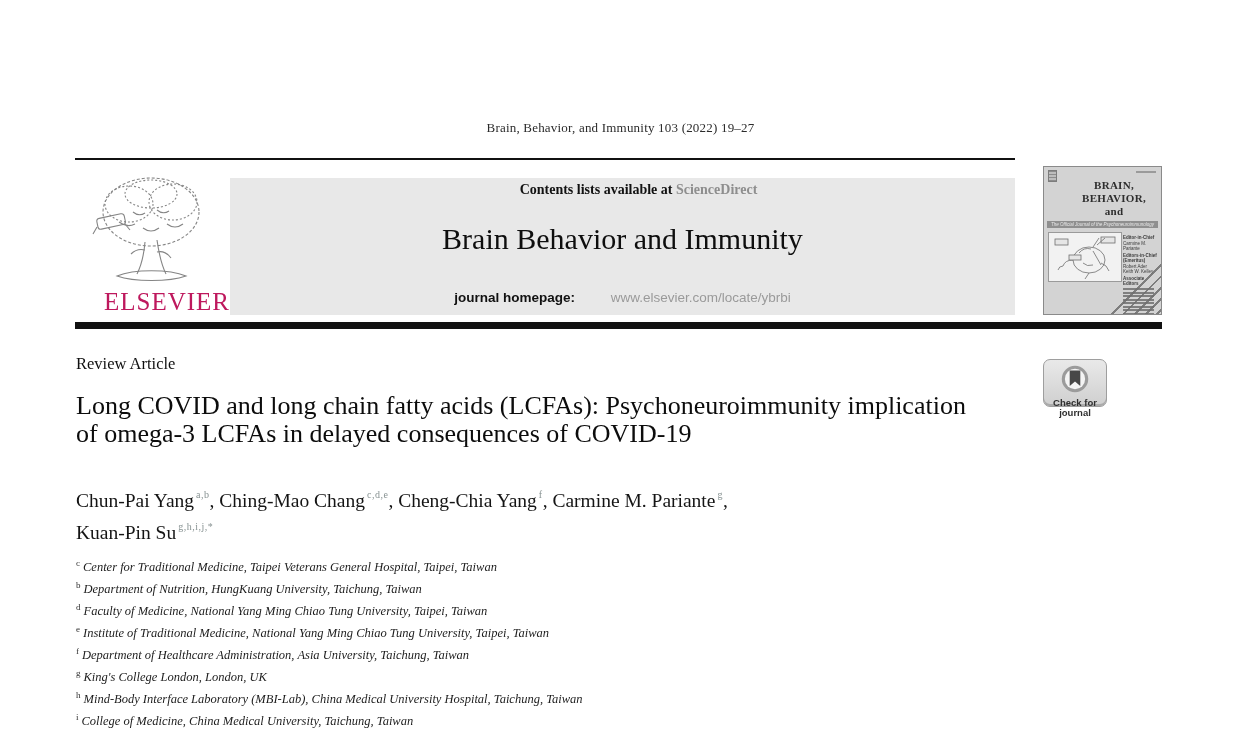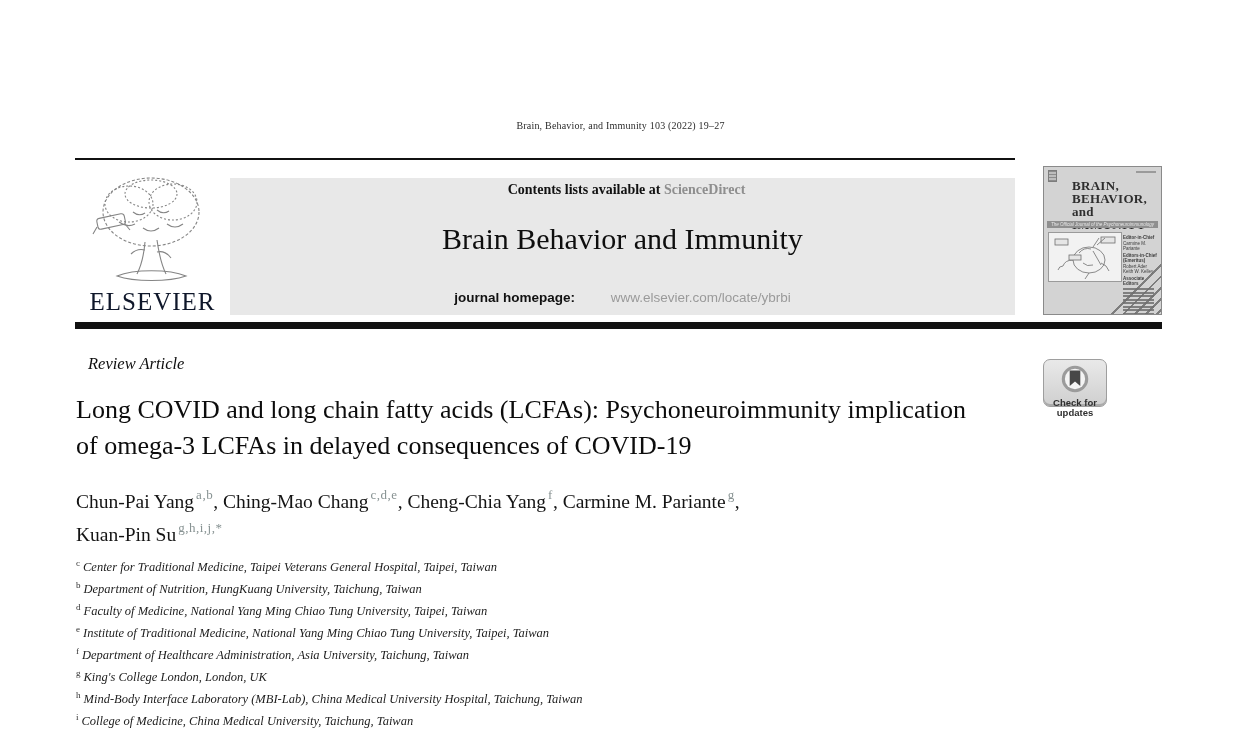--- a/index.html
+++ b/index.html
@@ -4,72 +4,72 @@
 <style>
   * { margin:0; padding:0; box-sizing:border-box; }
   html,body { background:#ffffff; }
   body { width:1241px; height:738px; position:relative; overflow:hidden;
          font-family:"Liberation Serif", serif; color:#161616; }
 
   .abs { position:absolute; }
 
   
   .citation { top:120px; left:0; width:1241px; text-align:center;
-              font-size:10px; letter-spacing:.2px; color:#2b2b2b; }
+              font-size:13px; letter-spacing:.2px; color:#2b2b2b; }
 
   
   .rule-top { top:158px; left:75px; width:940px; height:2px; background:#111; }
   .rule-thick { top:322px; left:75px; width:1087px; height:7px; background:#111; }
 
   
   .elsevier { top:166px; left:75px; width:155px; height:152px; }
   .elsevier svg { position:absolute; top:6px; left:14px; }
-  .elsevier-word { position:absolute; bottom:2px; left:0; width:155px; text-align:center;
-                   font-size:25px; color:#0f172a; letter-spacing:1px; }
+  .elsevier-word { position:absolute; bottom:2px; left:0; width:155px; text-align:right;
+                   font-size:25px; color:#be185d; letter-spacing:1px; }
 
   
   .banner { top:178px; left:230px; width:785px; height:137px; background:#e8e8e8; }
-  .contents-line { position:absolute; top:4px; left:4px; width:100%; text-align:center;
+  .contents-line { position:absolute; top:4px; left:16px; width:100%; text-align:center;
                    font-size:14px; font-weight:600; color:#111; }
   .sciencedirect { color:#8e8e8e; font-weight:700; text-decoration:none; cursor:pointer; }
   .banner-title { position:absolute; top:44px; left:0; width:100%; text-align:center;
                   font-size:30px; color:#0e0e0e; }
   .homepage-line { position:absolute; bottom:10px; left:0; width:100%; text-align:center;
                    font-family:"Liberation Sans", sans-serif; font-size:13.5px; font-weight:700; color:#111; }
   .homepage-url { color:#9a9a9a; font-weight:400; text-decoration:none; cursor:pointer;margin-left:32px; }
 
   
   .cover { top:166px; left:1043px; width:119px; height:149px; background:#d3d3d3;
            border:1px solid #8a8a8a; overflow:hidden; }
   .cover-minilogo { position:absolute; top:3px; left:4px; width:9px; height:12px;
                     background:#bdbdbd; border:0.5px solid #7c7c7c;
                     background-image:repeating-linear-gradient(0deg,#8c8c8c 0 1px, transparent 1px 3px); }
   .cover-issn { position:absolute; top:4px; right:5px; width:20px; height:2px; background:#9a9a9a; }
-  .cover-title { position:absolute; top:12px; right:5px; text-align:left;
-                 font-size:13px; line-height:13px; font-weight:600; color:#2e2e2e; letter-spacing:.3px;margin-left:28px; }
+  .cover-title { position:absolute; top:12px; right:5px; text-align:center;
+                 font-size:11px; line-height:13px; font-weight:600; color:#2e2e2e; letter-spacing:.3px;margin-left:28px; }
   .cover-band { position:absolute; top:54px; left:3px; right:3px; height:7px; background:#8f8f8f;
                 color:#e8e8e8; font-style:italic; font-size:4.5px; line-height:7px; text-align:center;
                 overflow:hidden; font-family:"Liberation Sans", sans-serif; }
   .cover-diagram { position:absolute; top:65px; left:4px; width:74px; height:50px; background:#f2f2f2;
                    border:0.5px solid #9a9a9a; }
   .cover-editors { position:absolute; top:67px; right:4px; width:34px;
                    font-family:"Liberation Sans", sans-serif; font-size:4.5px; line-height:5.5px;
                    color:#3a3a3a; text-align:left; }
   .cover-editors .ed-head { font-weight:700; margin-top:1px; }
   .ed-bar { height:2px; background:#7f7f7f; margin:1.5px 0; width:90%; }
   .cover-stripes { position:absolute; right:0; bottom:0; width:52px; height:52px;
                    background:repeating-linear-gradient(135deg, transparent 0 6px, #6e6e6e 6px 8px);
                    clip-path:polygon(100% 0, 100% 100%, 0 100%); opacity:.85; }
 
   
-  .article-kind { top:354px; left:88px; font-size:16.5px; color:#0f0f0f;font-style:italic; }
-  .article-title { top:392px; left:76px; width:915px; font-size:26px; line-height:36px; color:#0c0c0c; }
+  .article-kind { top:354px; left:76px; font-size:16.5px; color:#0f0f0f; }
+  .article-title { top:392px; left:76px; width:915px; font-size:26px; line-height:28px; color:#0c0c0c; }
 
   .authors { top:482px; left:76px; width:880px; font-size:19.5px; line-height:27px; color:#141414; }
-  .authors sup { font-size:13px; color:#879292; position:relative; top:-1px; margin-left:2px; letter-spacing:.5px; }
+  .authors sup { font-size:10px; color:#879292; position:relative; top:-1px; margin-left:2px; letter-spacing:.5px; }
 
   .affiliations { top:555px; left:76px; width:920px; }
   .aff-line { font-size:12.5px; line-height:17.9px; font-style:italic; color:#1c1c1c; }
   .aff-line sup { font-style:normal; font-size:9px; color:#2e2e2e; margin-right:3px; }
 
   
   .badge { top:359px; left:1043px; width:64px; height:48px; border-radius:7px;
            background:linear-gradient(180deg,#e9e9e9,#cfcfcf); border:1px solid #9e9e9e;
            box-shadow:inset 0 -2px 0 #aaaaaa; text-align:center; cursor:pointer; }
   .badge svg { margin-top:4px; }
@@ -158,21 +158,21 @@
 <div class="abs article-title">Long COVID and long chain fatty acids (LCFAs): Psychoneuroimmunity implication of omega-3 LCFAs in delayed consequences of COVID-19</div>
 
 <div class="abs badge">
   <svg width="30" height="30" viewBox="0 0 34 34">
     <circle cx="17" cy="17" r="15" fill="#9b9b9b"></circle>
     <circle cx="17" cy="17" r="11.5" fill="#f4f4f4"></circle>
     <path d="M11 7.5 H23 V25 L17 19.8 L11 25 Z" fill="#474747"></path>
   </svg>
   <div class="badge-label">
     <div>Check for</div>
-    <div>updates</div>
+    <div>journal</div>
   </div>
 </div>
 
 <div class="abs authors"><span>Chun-Pai Yang</span><sup>a,b</sup>,  <span>Ching-Mao Chang</span><sup>c,d,e</sup>,  <span>Cheng-Chia Yang</span><sup>f</sup>,  <span>Carmine M. Pariante</span><sup>g</sup>,<br><span>Kuan-Pin Su</span><sup>g,h,i,j,*</sup> </div>
 
 <div class="abs affiliations">
     <div class="aff-line"><sup>c</sup><span>Center for Traditional Medicine, Taipei Veterans General Hospital, Taipei, Taiwan</span></div>
     <div class="aff-line"><sup>b</sup><span>Department of Nutrition, HungKuang University, Taichung, Taiwan</span></div>
     <div class="aff-line"><sup>d</sup><span>Faculty of Medicine, National Yang Ming Chiao Tung University, Taipei, Taiwan</span></div>
     <div class="aff-line"><sup>e</sup><span>Institute of Traditional Medicine, National Yang Ming Chiao Tung University, Taipei, Taiwan</span></div>

